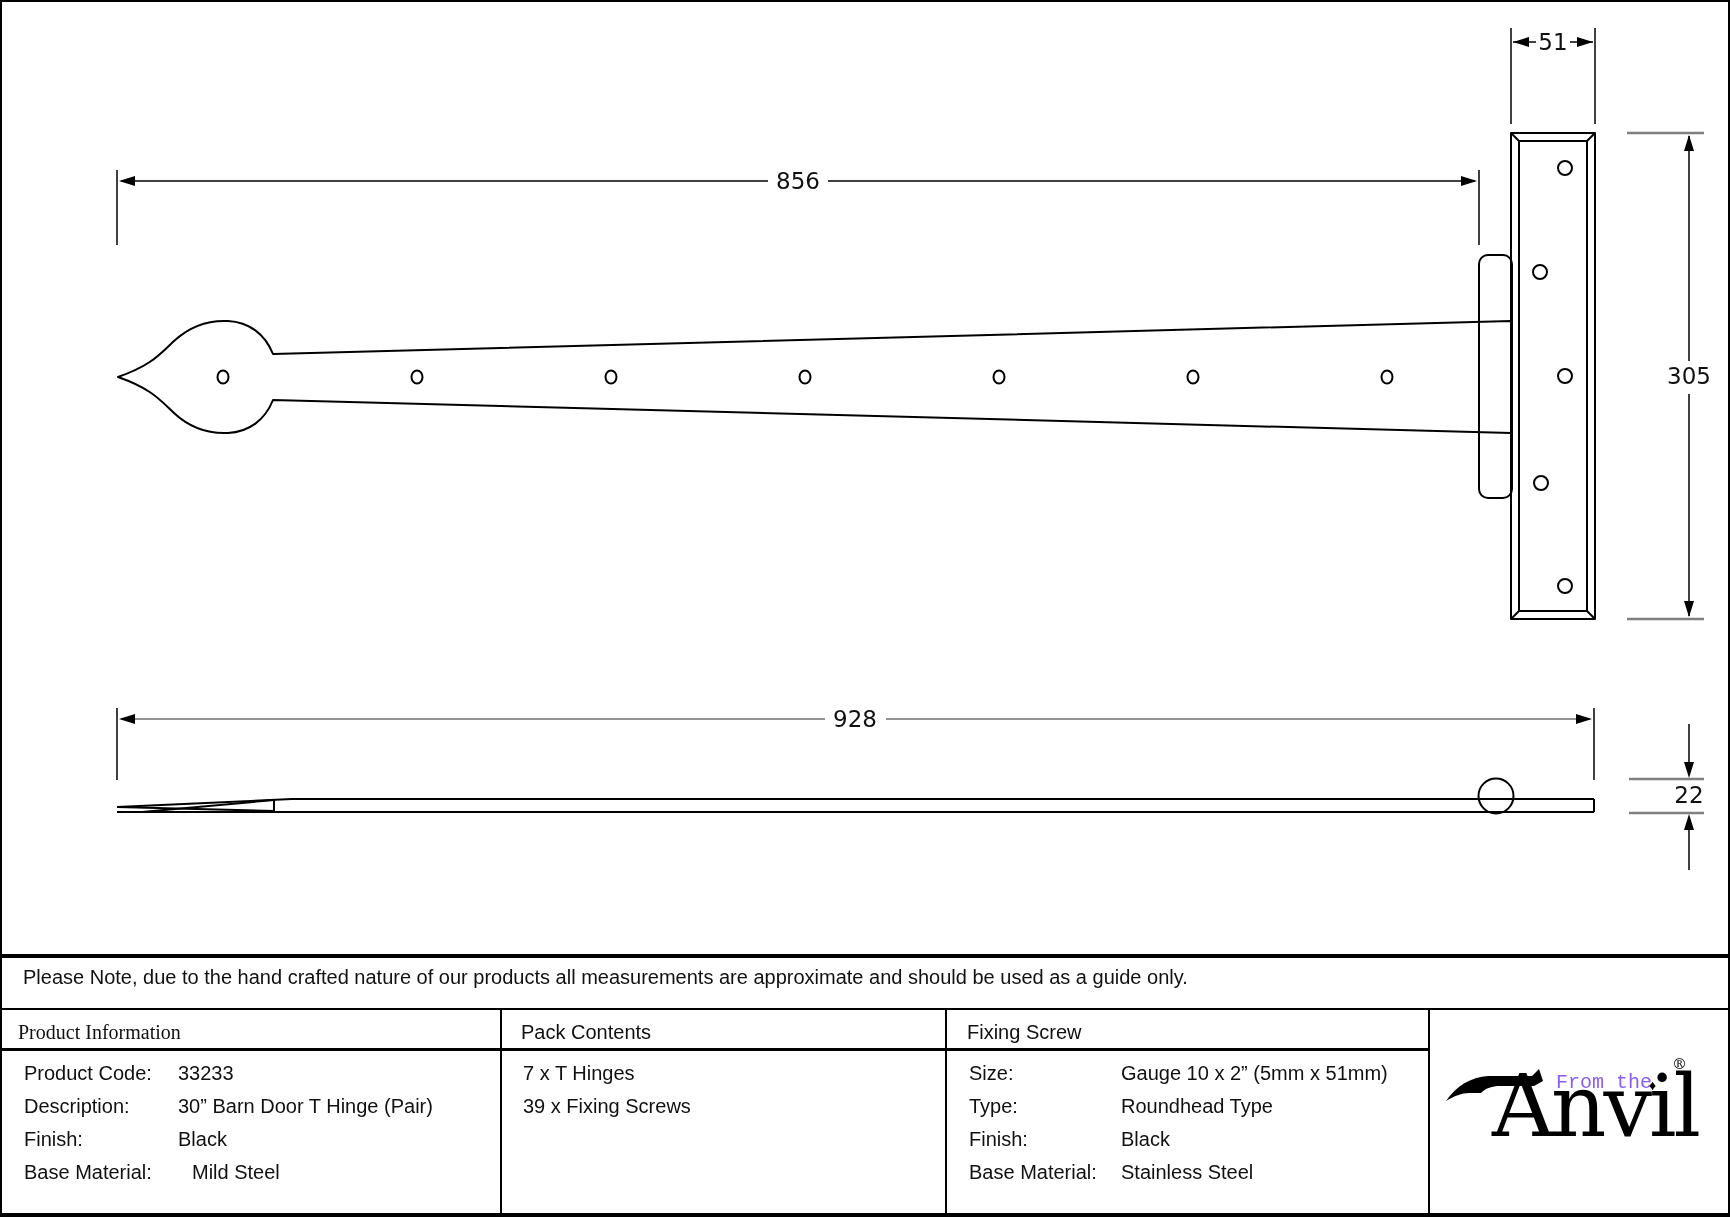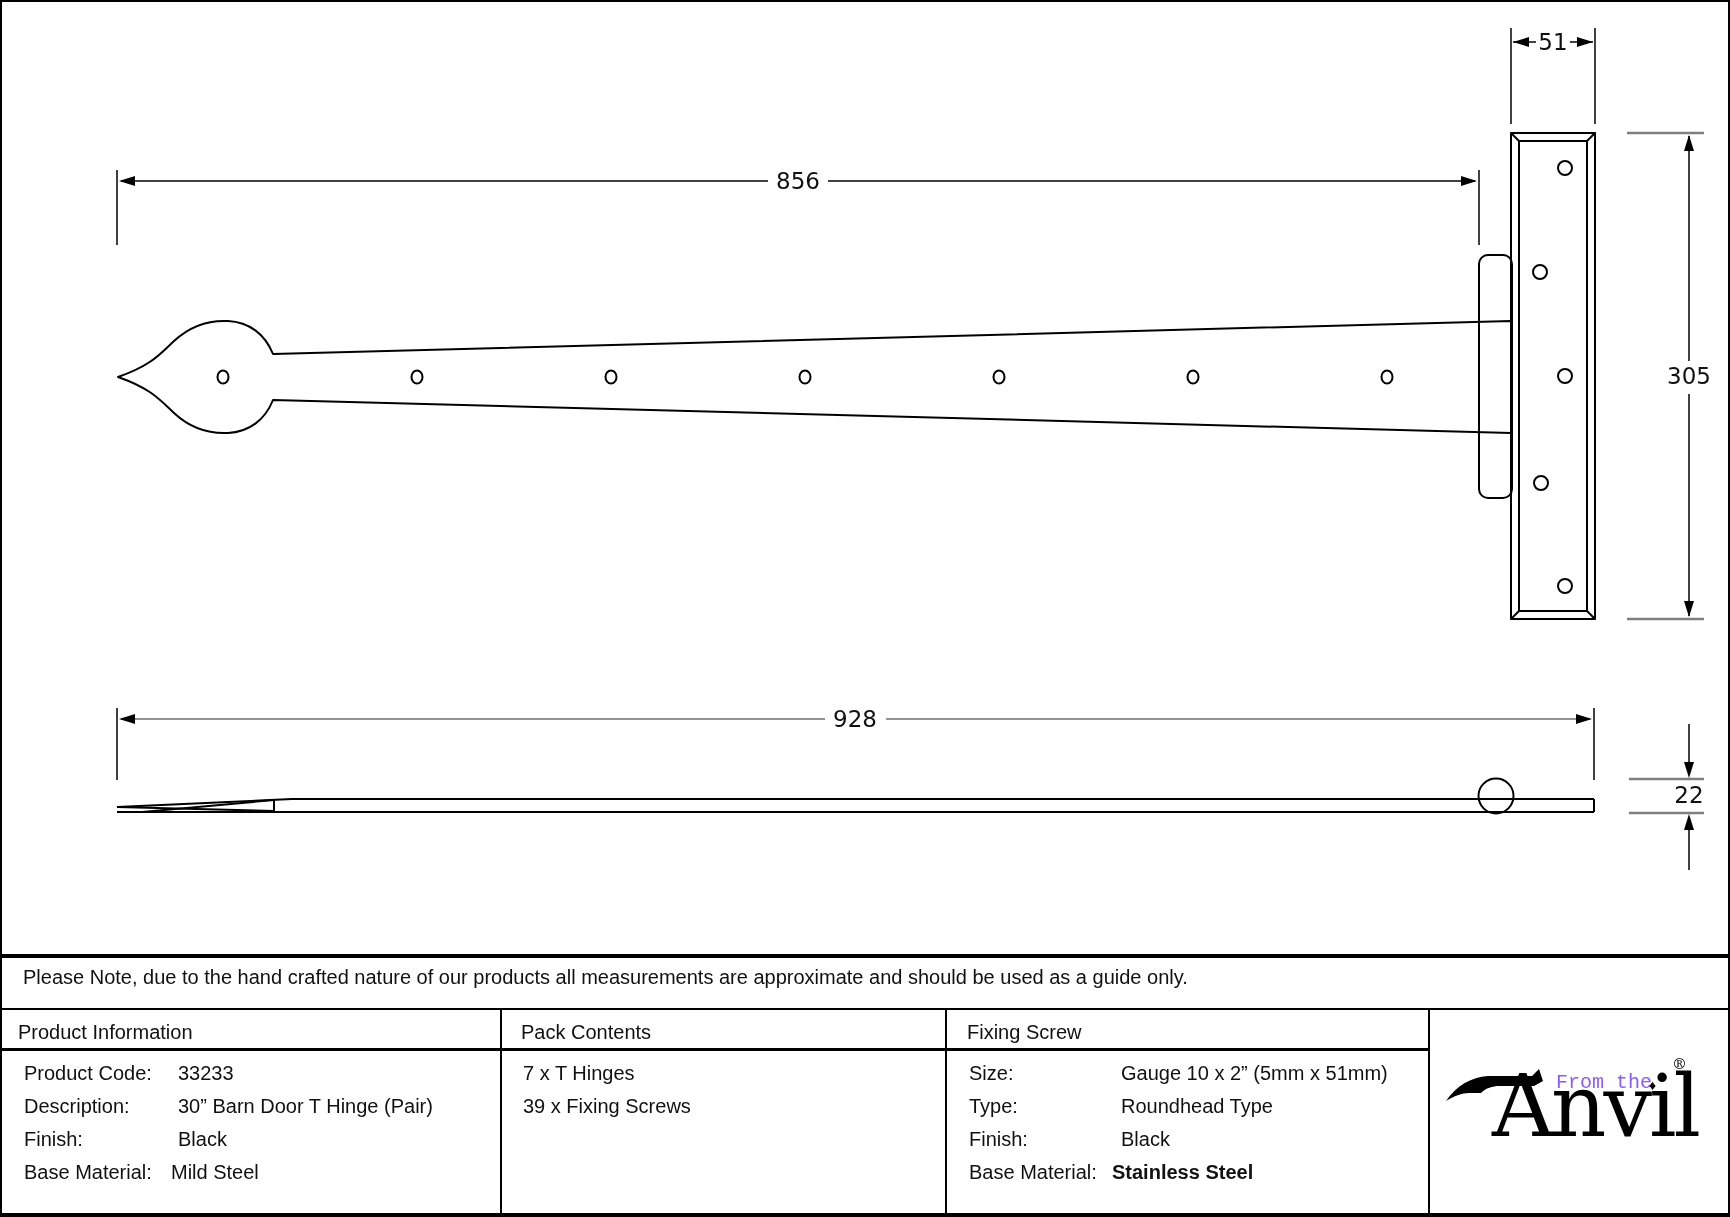--- a/index.html
+++ b/index.html
@@ -166,40 +166,40 @@
   <div id="note-row">
     <span>Please Note, due to the hand crafted nature of our products all measurements are approximate and should be used as a guide only.</span>
   </div>
   <div class="hline" style="left:0;top:1006px;width:1726px;height:2px;"></div>
   <div class="hline" style="left:0;top:1046px;width:1426px;height:3px;"></div>
 
   <div class="vline" style="left:498px;top:1006px;width:2px;height:205px;"></div>
   <div class="vline" style="left:943px;top:1006px;width:2px;height:205px;"></div>
   <div class="vline" style="left:1426px;top:1006px;width:2px;height:205px;"></div>
 
-  <div class="cell-header" style="left:16px;">Product Information</div>
+  <div class="cell-header" style="left:16px;font-family:Liberation Serif, serif;">Product Information</div>
   <div class="cell-header" style="left:519px;">Pack Contents</div>
   <div class="cell-header" style="left:965px;">Fixing Screw</div>
 
   <div>
     <div class="trow" style="left:22px;top:1060px;width:470px;">
       <span class="tlabel">Product Code:</span>
       <span class="tvalue" style="left:154px;">33233</span>
     </div>
     <div class="trow" style="left:22px;top:1093px;width:470px;">
       <span class="tlabel">Description:</span>
       <span class="tvalue" style="left:154px;">30” Barn Door T Hinge (Pair)</span>
     </div>
     <div class="trow" style="left:22px;top:1126px;width:470px;">
       <span class="tlabel">Finish:</span>
       <span class="tvalue" style="left:154px;">Black</span>
     </div>
     <div class="trow" style="left:22px;top:1159px;width:470px;">
       <span class="tlabel">Base Material:</span>
-      <span class="tvalue" style="left:147px;">Mild Steel</span>
+      <span class="tvalue" style="left:168px;">Mild Steel</span>
     </div>
   </div>
 
   <div>
     <div class="trow" style="left:521px;top:1060px;">7 x T Hinges</div>
     <div class="trow" style="left:521px;top:1093px;">39 x Fixing Screws</div>
   </div>
 
   <div>
     <div class="trow" style="left:967px;top:1060px;width:450px;">
@@ -209,21 +209,21 @@
     <div class="trow" style="left:967px;top:1093px;width:450px;">
       <span class="tlabel">Type:</span>
       <span class="tvalue" style="left:152px;">Roundhead Type</span>
     </div>
     <div class="trow" style="left:967px;top:1126px;width:450px;">
       <span class="tlabel">Finish:</span>
       <span class="tvalue" style="left:152px;">Black</span>
     </div>
     <div class="trow" style="left:967px;top:1159px;width:450px;">
       <span class="tlabel">Base Material:</span>
-      <span class="tvalue" style="left:143px;font-weight:bold;">Stainless Steel</span>
+      <span class="tvalue" style="left:152px;">Stainless Steel</span>
     </div>
   </div>
 
   <div id="logo">
     <div class="word"><span>A</span><span>nvil</span></div>
     <svg id="anvil-glyph" width="112" height="36" viewBox="0 0 112 36">
       <path fill="#000" d="M0 32 C 10 17, 25 8, 42 7 L 86 7 L 93 0 L 97 12 L 88 17 L 54 17
                            C 46 17, 40 19, 35 24 L 23 24 C 16 24, 8 27, 0 32 Z"></path>
     </svg>
     <div id="logo-prefix">From the</div>

